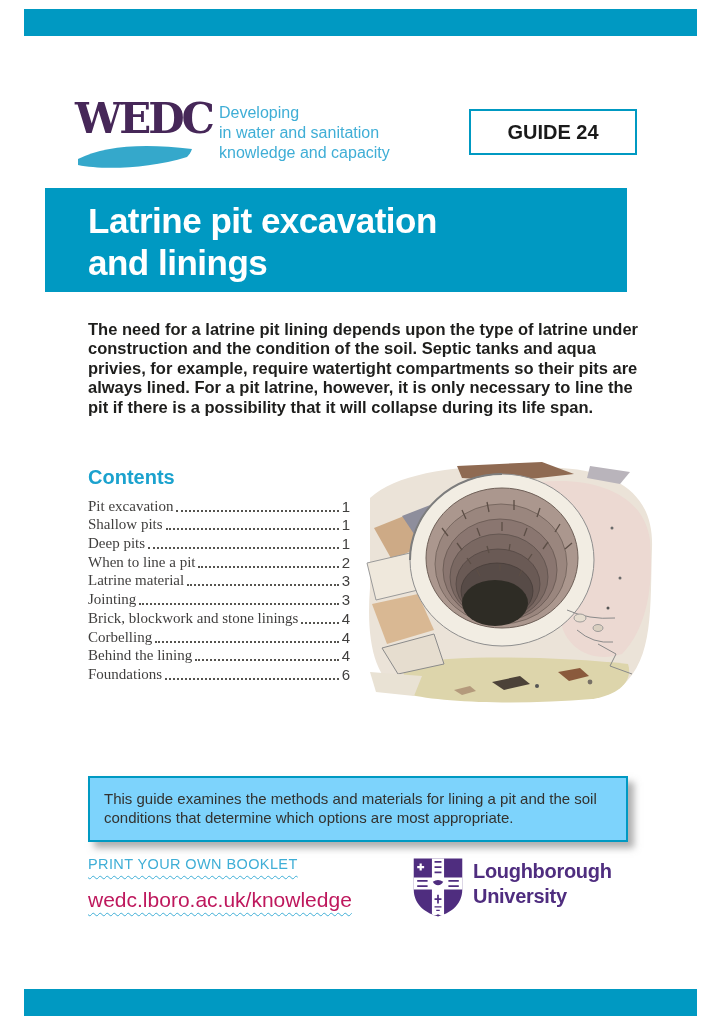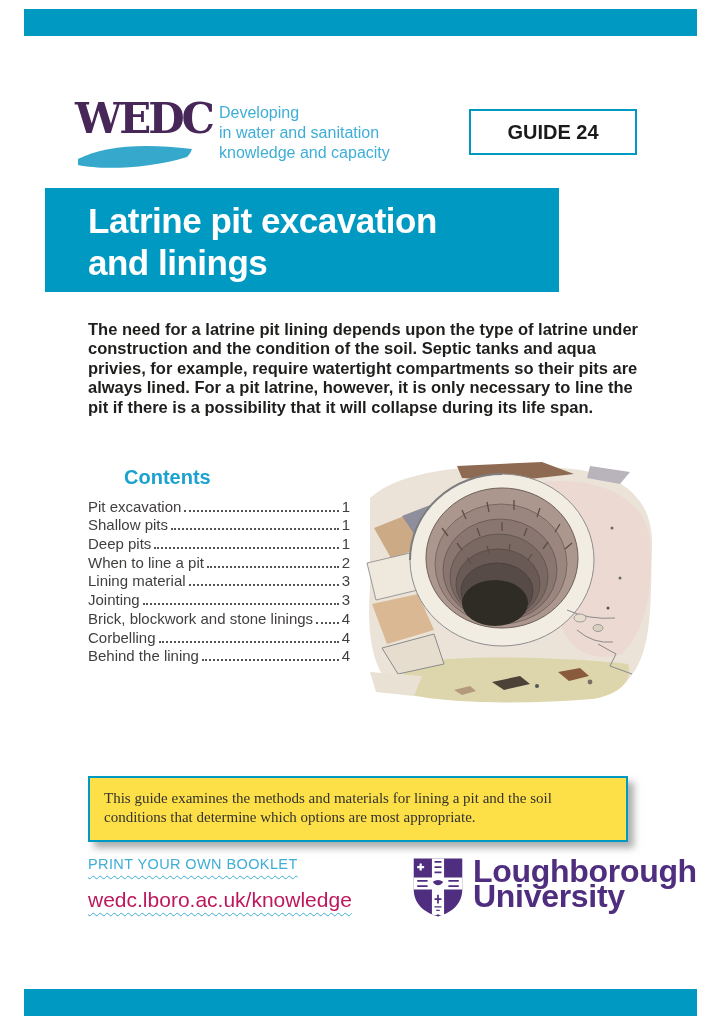--- a/index.html
+++ b/index.html
@@ -20,70 +20,69 @@
   .wedc-wave{position:absolute;left:1px;top:45px;}
   .tagline{position:absolute;left:207px;top:103px;color:#3faed6;font-size:16px;line-height:20px;margin-left:12px;}
   .guide-badge{
     position:absolute;left:469px;top:109px;width:168px;height:46px;
     border:2px solid #0099c2;box-sizing:border-box;display:flex;align-items:center;justify-content:center;
     font-size:20px;font-weight:bold;color:#1a1a1a;letter-spacing:0px;
   }
 
   
   .title-banner{
-    position:absolute;left:45px;top:188px;width:514px;height:104px;background:#0099c2;
+    position:absolute;left:45px;top:188px;width:582px;height:104px;background:#0099c2;
     box-sizing:border-box;padding:12px 0 0 43px;
   }
   .title-banner .line{
     color:#ffffff;font-weight:bold;font-size:35px;line-height:42px;letter-spacing:-0.5px;
   }
 
   
   .intro{
     position:absolute;left:88px;top:303px;width:556px;
     font-size:16.5px;line-height:19.6px;font-weight:bold;color:#1e1e1c;
   }
 
   
   .contents-heading{
-    position:absolute;left:88px;top:466px;color:#1ba2ce;font-size:20px;font-weight:bold;margin-left:36px;
+    position:absolute;left:88px;top:466px;color:#1ba2ce;font-size:20px;font-weight:bold;
   }
   .toc{position:absolute;left:88px;top:496px;width:262px;}
   .toc-row{display:flex;align-items:flex-end;height:18.7px;font-size:15px;color:#403f3e;}
-  .toc-label{white-space:nowrap;}
+  .toc-label{white-space:nowrap;font-family:Liberation Serif, serif;}
   .toc-dots{flex:1;border-bottom:2px dotted #55534f;margin:0 3px 3px 3px;min-width:8px;}
   .toc-page{text-align:right;}
 
   
   .pit-illustration{position:absolute;left:362px;top:458px;width:300px;height:250px;}
 
   
   .note-box{
     position:absolute;left:88px;top:776px;width:540px;box-sizing:border-box;
-    border:2px solid #0099c2;background:#fde047;padding:11px 16px 13px 14px;
+    border:2px solid #0099c2;background:#7dd3fc;padding:11px 16px 13px 14px;
     font-size:15px;line-height:19px;color:#33322f;
     box-shadow:6px 6px 7px rgba(110,110,110,0.55);
-    font-family:Liberation Serif, serif;
   }
 
   
   .print-link{
     position:absolute;left:88px;top:856px;color:#3faed6;font-size:14.5px;letter-spacing:0.4px;
     text-decoration:underline;text-decoration-style:wavy;text-decoration-thickness:1px;
     text-decoration-color:#3faed6;text-underline-offset:6px;cursor:pointer;
   }
   .url-link{
     position:absolute;left:88px;top:888px;color:#be185d;font-size:21px;
     text-decoration:underline;text-decoration-style:wavy;text-decoration-thickness:1px;
     text-decoration-color:#3faed6;text-underline-offset:5px;cursor:pointer;
   }
 
   
   .uni-logo{position:absolute;left:412px;top:856px;display:flex;align-items:flex-start;}
-  .uni-text{margin-left:9px;color:#4f2d7f;font-weight:bold;font-size:32px;line-height:25px;margin-top:3px;letter-spacing:-0.3px;}
+  .uni-text{margin-left:9px;color:#4f2d7f;font-weight:bold;font-size:20px;line-height:25px;margin-top:3px;letter-spacing:-0.3px;}
 </style>
 </head>
 <body>
 
 <div class="page">
 
   <div class="teal-bar bar-top"></div>
 
   <div class="wedc-logo">
     <div class="wedc-word">WEDC</div>
@@ -122,21 +121,21 @@
         <span class="toc-label">Deep pits</span>
         <span class="toc-dots"></span>
         <span class="toc-page">1</span>
       </div>
     <div class="toc-row">
         <span class="toc-label">When to line a pit</span>
         <span class="toc-dots"></span>
         <span class="toc-page">2</span>
       </div>
     <div class="toc-row">
-        <span class="toc-label">Lining material</span>
+        <span class="toc-label">Latrine material</span>
         <span class="toc-dots"></span>
         <span class="toc-page">3</span>
       </div>
     <div class="toc-row">
         <span class="toc-label">Jointing </span>
         <span class="toc-dots"></span>
         <span class="toc-page">3</span>
       </div>
     <div class="toc-row">
         <span class="toc-label">Brick, blockwork and stone linings</span>
@@ -145,20 +144,25 @@
       </div>
     <div class="toc-row">
         <span class="toc-label">Corbelling</span>
         <span class="toc-dots"></span>
         <span class="toc-page">4</span>
       </div>
     <div class="toc-row">
         <span class="toc-label">Behind the lining</span>
         <span class="toc-dots"></span>
         <span class="toc-page">4</span>
+      </div>
+    <div class="toc-row">
+        <span class="toc-label">Foundations </span>
+        <span class="toc-dots"></span>
+        <span class="toc-page">6</span>
       </div>
   </div>
 
   <svg class="pit-illustration" viewBox="0 0 300 250" width="300" height="250">
 
     <path d="M8,40 C40,10 120,4 200,10 C260,14 292,40 290,90 C288,150 292,200 260,228 C200,246 90,244 40,232 C12,224 4,180 8,130 Z" fill="#ebe3d8"></path>
     <path d="M178,24 C232,18 282,36 288,82 C292,130 284,172 260,196 C230,206 202,190 198,160 L206,90 Z" fill="#ecd9d2"></path>
     <path d="M40,206 C100,196 200,199 266,206 C271,221 260,236 230,241 C160,247 80,245 45,236 Z" fill="#ddd5ab"></path>
     <path d="M95,8 L180,4 L212,16 L150,23 L100,20 Z" fill="#8f6a52"></path>
     <path d="M228,8 L268,14 L258,26 L225,20 Z" fill="#b9b4bb"></path>

